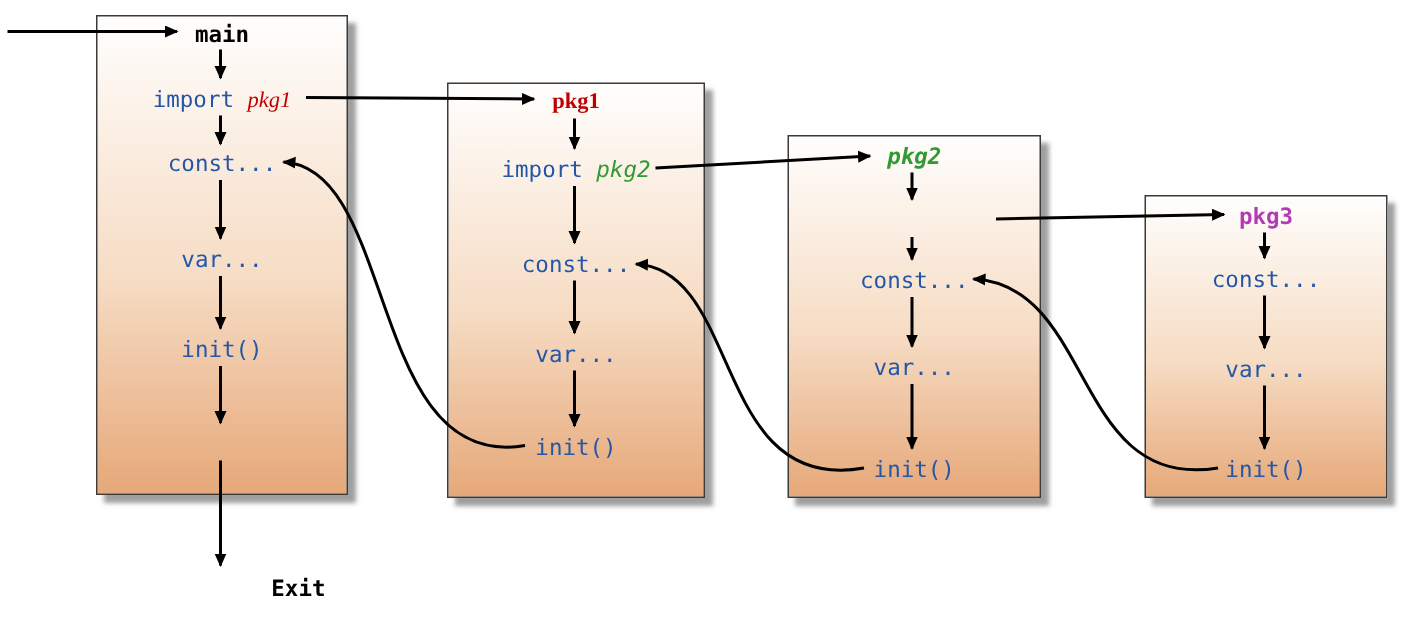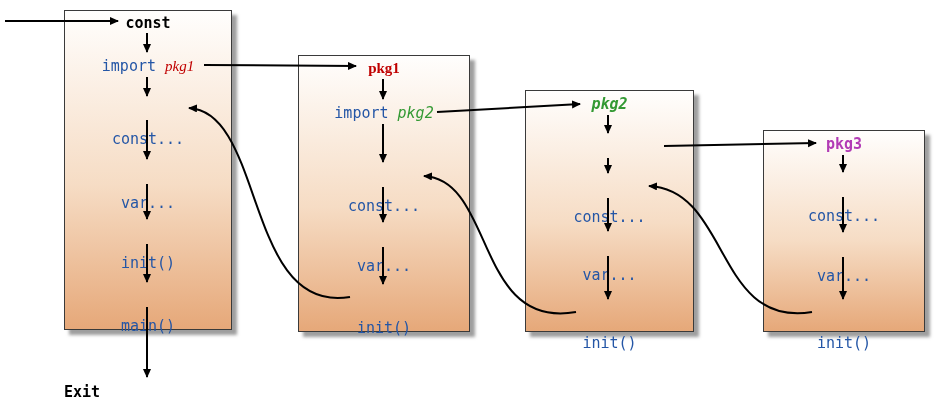--- a/index.html
+++ b/index.html
@@ -14,42 +14,41 @@
     border:1px solid #3a3a3a;
     background:linear-gradient(180deg,var(--box_gradient_top) 0%,#f6dcc4 55%,var(--box_gradient_bottom) 100%);
     box-shadow:5px 5px 3px rgba(80,80,80,0.55);
   }
   .line{
     position:absolute;left:0;width:100%;height:18px;line-height:18px;
     text-align:center;white-space:pre;
   }
   .bold{font-weight:bold;}
   .italic{font-style:italic;}
-  .c-blue{color:var(--code_blue);margin-top:30px;}
+  .c-blue{color:var(--code_blue);}
   .c-red{color:var(--pkg1_red);font-family:Liberation Serif, serif;}
   .c-green{color:var(--pkg2_green);font-style:italic;}
   .c-magenta{color:var(--pkg3_magenta);}
   .c-black{color:#000;}
   .exit-label{
-    position:absolute;left:64px;top:383px;width:166px;height:18px;line-height:18px;
-    text-align:left;font-weight:bold;z-index:2;
+    position:absolute;left:51px;top:383px;width:166px;height:18px;line-height:18px;
+    text-align:right;font-weight:bold;z-index:2;
   }
 </style>
 </head>
 <body>
 
 <div class="canvas">
 
   <div class="box" style="left:64px;top:10px;width:166px;height:318px">
-    <div class="line bold c-black" style="top:3px">const</div>
+    <div class="line bold c-black" style="top:3px">main</div>
     <div class="line" style="top:46px"><span class="c-blue">import </span><span class="c-red italic">pkg1</span></div>
     <div class="line c-blue" style="top:89px">const...</div>
     <div class="line c-blue" style="top:153px">var...</div>
     <div class="line c-blue" style="top:213px">init()</div>
-    <div class="line c-blue" style="top:276px">main()</div>
   </div>
 
   <div class="box" style="left:298px;top:55px;width:170px;height:275px">
     <div class="line bold c-red" style="top:3px">pkg1</div>
     <div class="line" style="top:48px"><span class="c-blue">import </span><span class="c-green italic">pkg2</span></div>
     <div class="line c-blue" style="top:111px">const...</div>
     <div class="line c-blue" style="top:171px">var...</div>
     <div class="line c-blue" style="top:233px">init()</div>
   </div>
 

